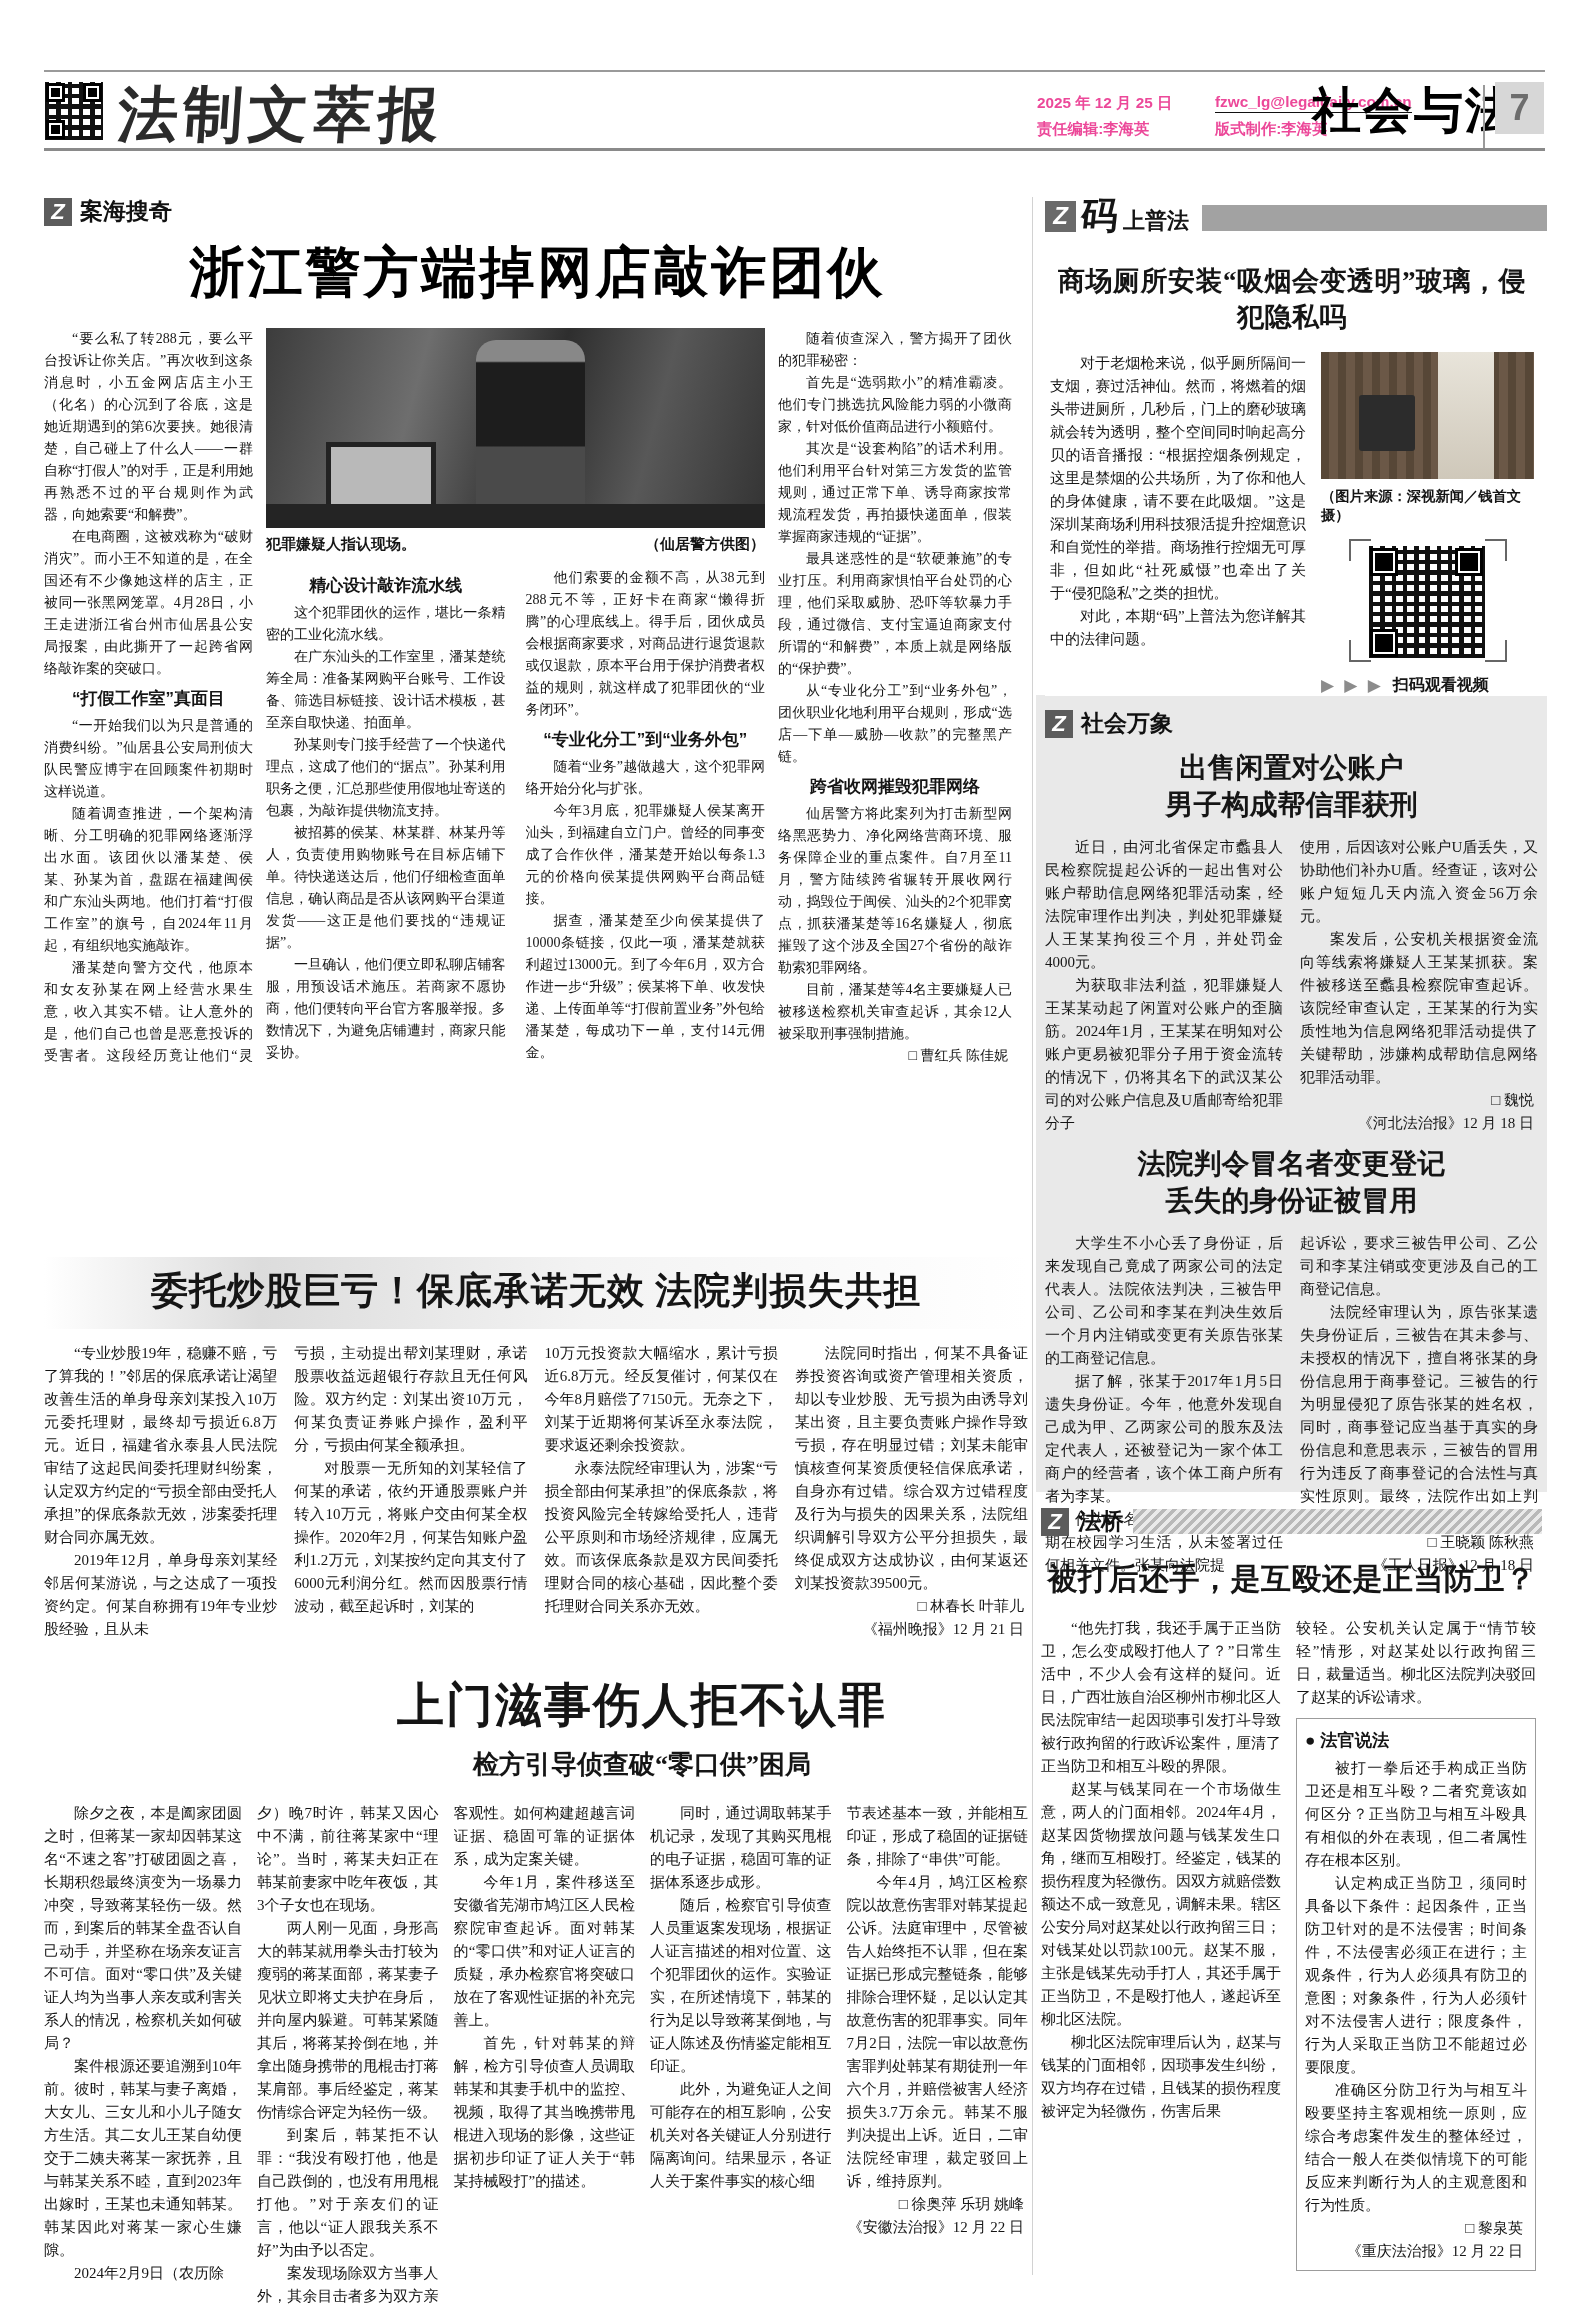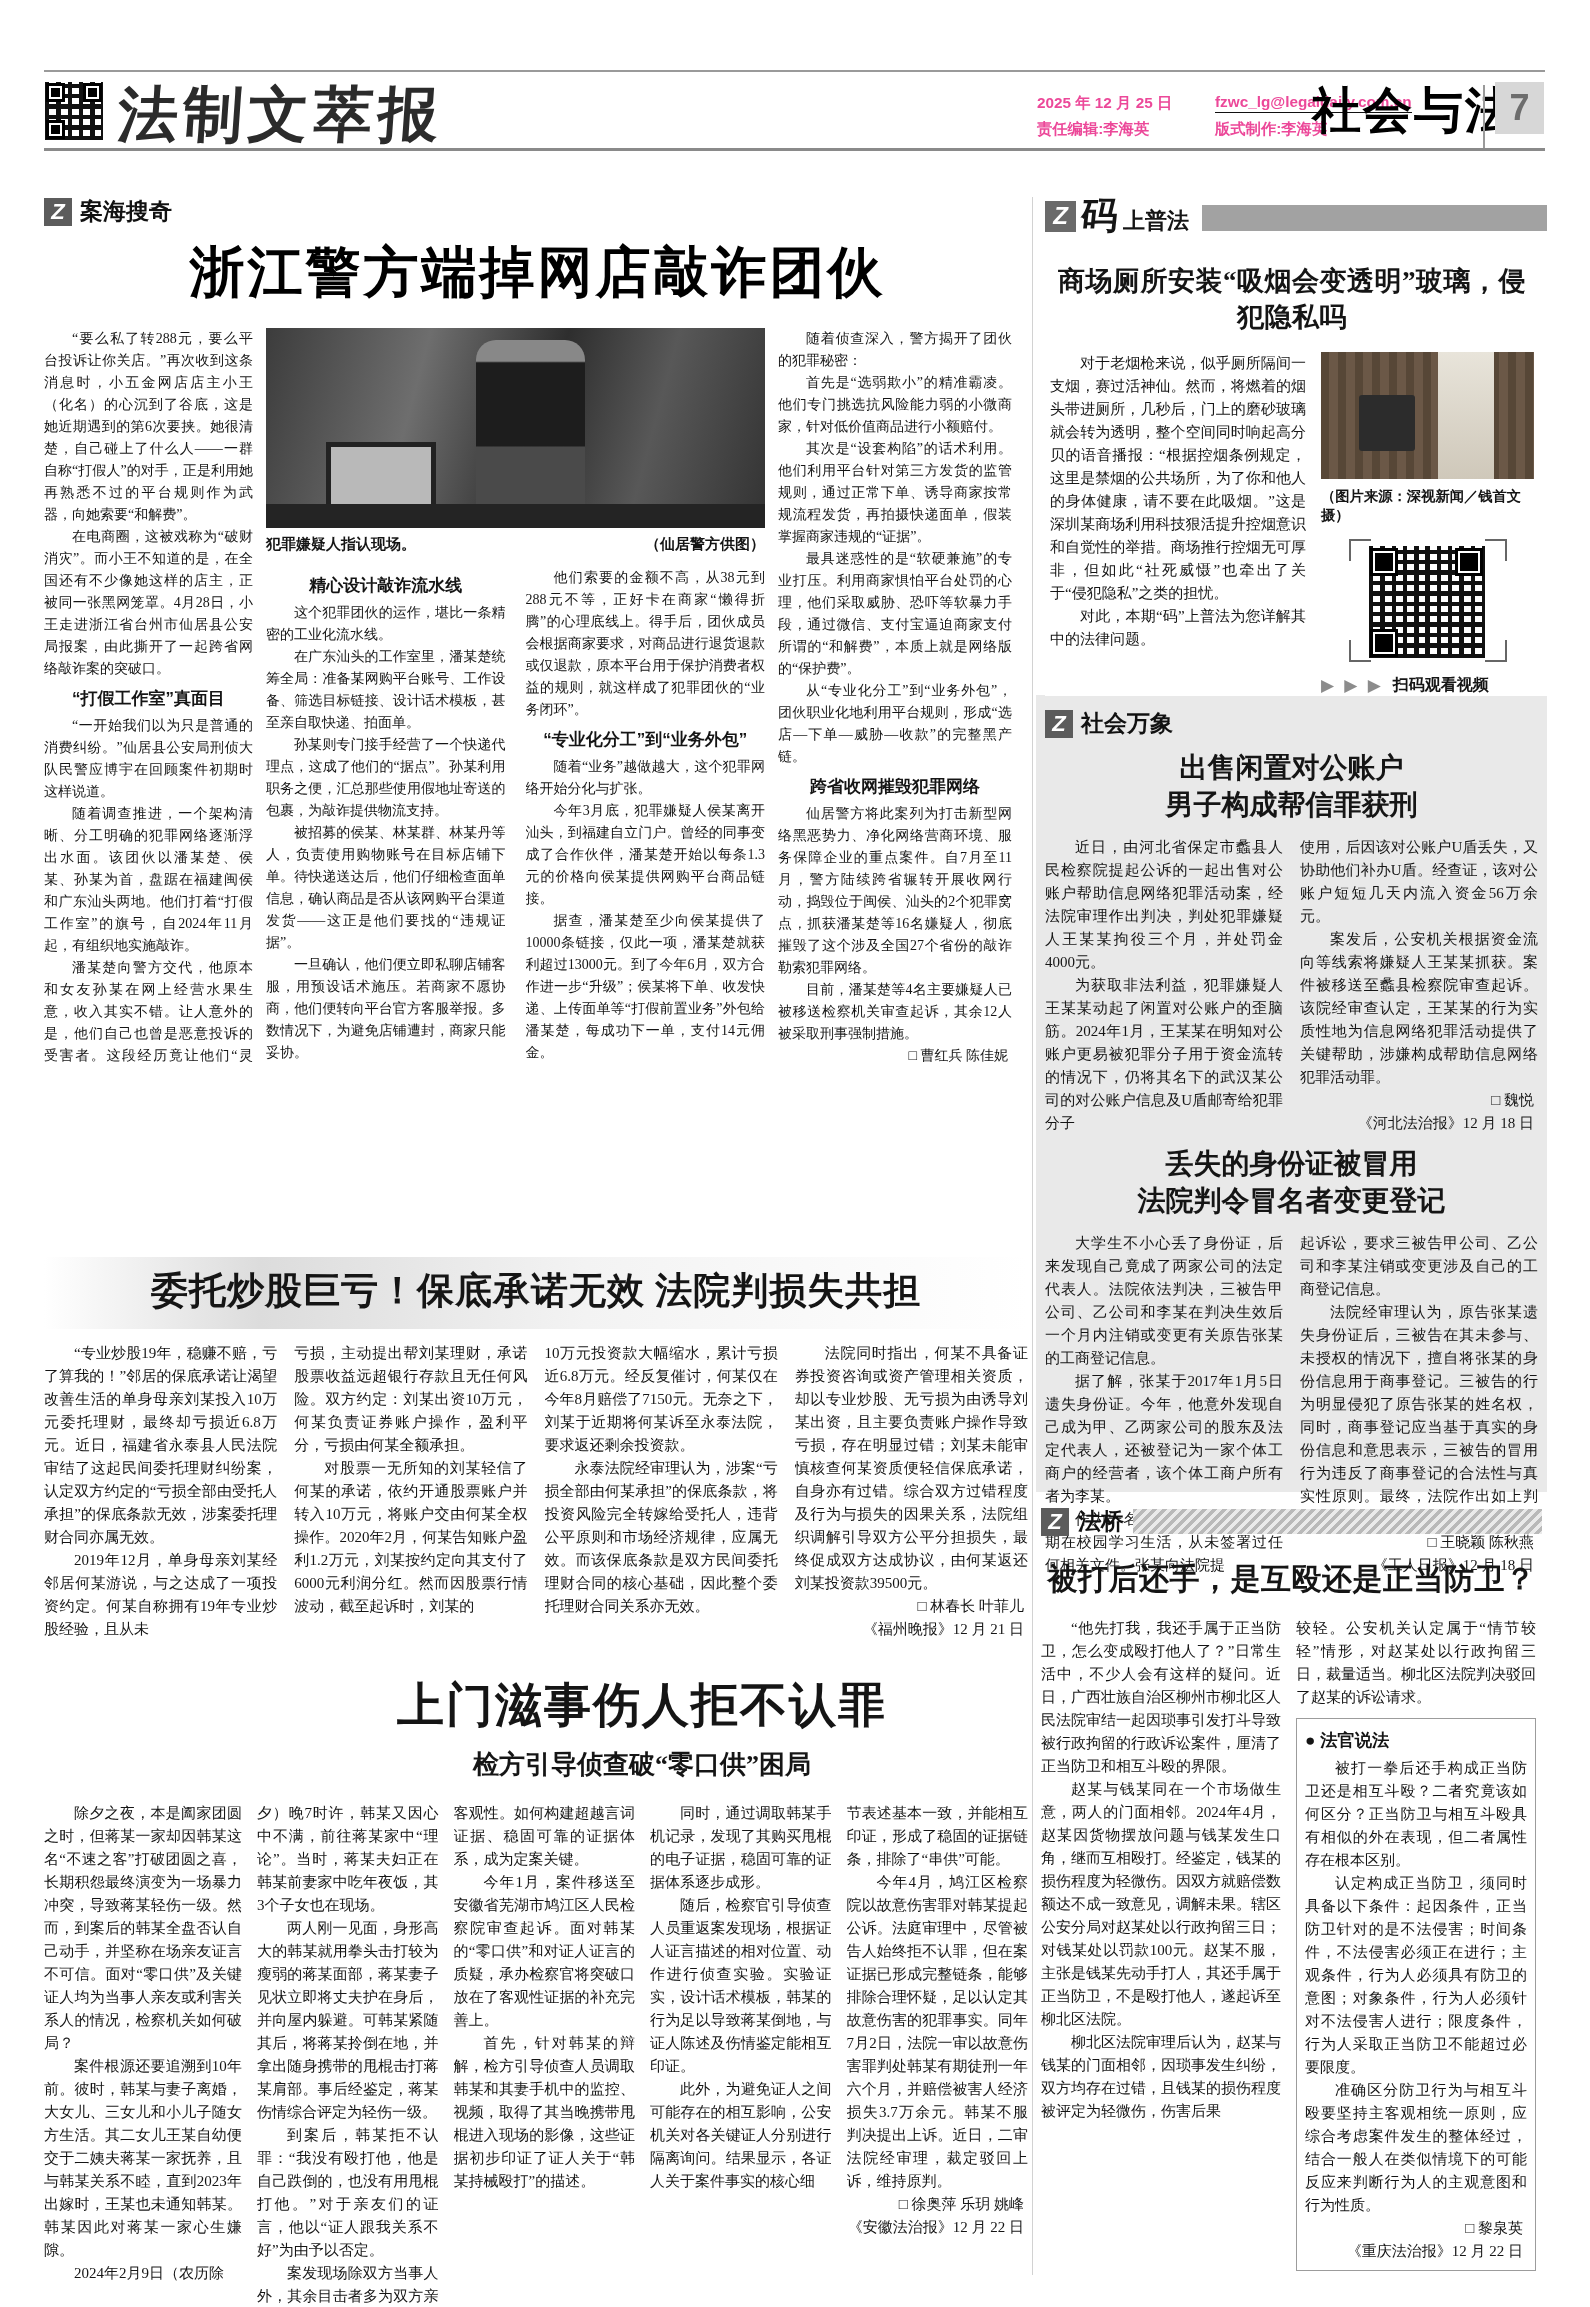--- a/index.html
+++ b/index.html
@@ -276,22 +276,22 @@
         <div class="col">
             <div class="it-c">使用，后因该对公账户U盾丢失，又协助他们补办U盾。经查证，该对公账户短短几天内流入资金56万余元。</div>
             <div class="it-p">案发后，公安机关根据资金流向等线索将嫌疑人王某某抓获。案件被移送至蠡县检察院审查起诉。该院经审查认定，王某某的行为实质性地为信息网络犯罪活动提供了关键帮助，涉嫌构成帮助信息网络犯罪活动罪。</div>
             <div class="it-b">□ 魏悦</div>
             <div class="it-s">《河北法治报》12 月 18 日</div>
           </div>
       </div>
     </div>
     <div>
       <div class="sh-h">
+        <div>法院判令冒名者变更登记</div>
         <div>丢失的身份证被冒用</div>
-        <div>法院判令冒名者变更登记</div>
       </div>
       <div class="sh-cols">
         <div class="col">
             <div class="it-p">大学生不小心丢了身份证，后来发现自己竟成了两家公司的法定代表人。法院依法判决，三被告甲公司、乙公司和李某在判决生效后一个月内注销或变更有关原告张某的工商登记信息。</div>
             <div class="it-p">据了解，张某于2017年1月5日遗失身份证。今年，他意外发现自己成为甲、乙两家公司的股东及法定代表人，还被登记为一家个体工商户的经营者，该个体工商户所有者为李某。</div>
             <div class="it-p">作为一名在校大学生，张某长期在校园学习生活，从未签署过任何相关文件。张某向法院提</div>
           </div>
         <div class="col">
             <div class="it-c">起诉讼，要求三被告甲公司、乙公司和李某注销或变更涉及自己的工商登记信息。</div>
             <div class="it-p">法院经审理认为，原告张某遗失身份证后，三被告在其未参与、未授权的情况下，擅自将张某的身份信息用于商事登记。三被告的行为明显侵犯了原告张某的姓名权，同时，商事登记应当基于真实的身份信息和意思表示，三被告的冒用行为违反了商事登记的合法性与真实性原则。最终，法院作出如上判决。</div>
@@ -340,21 +340,21 @@
           <div class="it-p">到案后，韩某拒不认罪：“我没有殴打他，他是自己跌倒的，也没有用甩棍打他。”对于亲友们的证言，他以“证人跟我关系不好”为由予以否定。</div>
           <div class="it-p">案发现场除双方当事人外，其余目击者多为双方亲友，韩某及其辩护人据此质疑证人证言的</div>
         </div>
       <div class="col">
           <div class="it-c">客观性。如何构建超越言词证据、稳固可靠的证据体系，成为定案关键。</div>
           <div class="it-p">今年1月，案件移送至安徽省芜湖市鸠江区人民检察院审查起诉。面对韩某的“零口供”和对证人证言的质疑，承办检察官将突破口放在了客观性证据的补充完善上。</div>
           <div class="it-p">首先，针对韩某的辩解，检方引导侦查人员调取韩某和其妻手机中的监控、视频，取得了其当晚携带甩棍进入现场的影像，这些证据初步印证了证人关于“韩某持械殴打”的描述。</div>
         </div>
       <div class="col">
           <div class="it-p">同时，通过调取韩某手机记录，发现了其购买甩棍的电子证据，稳固可靠的证据体系逐步成形。</div>
-          <div class="it-p">随后，检察官引导侦查人员重返案发现场，根据证人证言描述的相对位置、动作进行侦查实验。实验证实，设计话术模板，韩某的行为足以导致蒋某倒地，与证人陈述及伤情鉴定能相互印证。</div>
+          <div class="it-p">随后，检察官引导侦查人员重返案发现场，根据证人证言描述的相对位置、这个犯罪团伙的运作。实验证实，在所述情境下，韩某的行为足以导致蒋某倒地，与证人陈述及伤情鉴定能相互印证。</div>
           <div class="it-p">此外，为避免证人之间可能存在的相互影响，公安机关对各关键证人分别进行隔离询问。结果显示，各证人关于案件事实的核心细</div>
         </div>
       <div class="col">
           <div class="it-c">节表述基本一致，并能相互印证，形成了稳固的证据链条，排除了“串供”可能。</div>
           <div class="it-p">今年4月，鸠江区检察院以故意伤害罪对韩某提起公诉。法庭审理中，尽管被告人始终拒不认罪，但在案证据已形成完整链条，能够排除合理怀疑，足以认定其故意伤害的犯罪事实。同年7月2日，法院一审以故意伤害罪判处韩某有期徒刑一年六个月，并赔偿被害人经济损失3.7万余元。韩某不服判决提出上诉。近日，二审法院经审理，裁定驳回上诉，维持原判。</div>
           <div class="it-b">□ 徐奥萍 乐玥 姚峰</div>
           <div class="it-s">《安徽法治报》12 月 22 日</div>
         </div>
     </div>
   </section>

